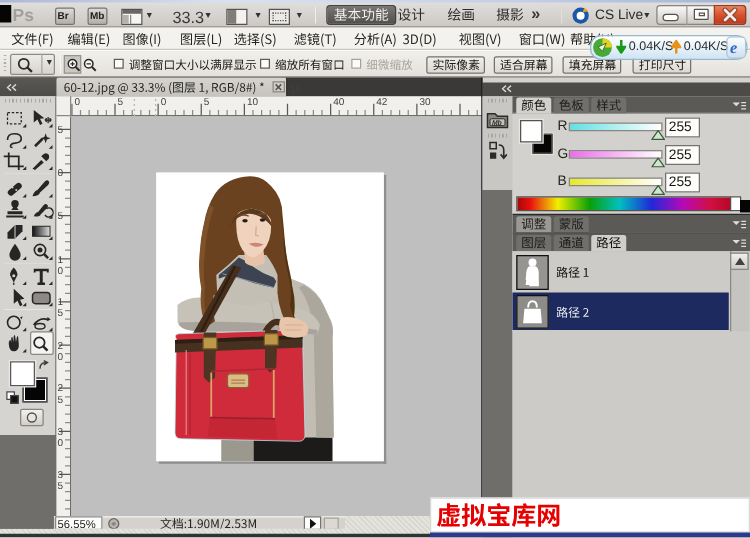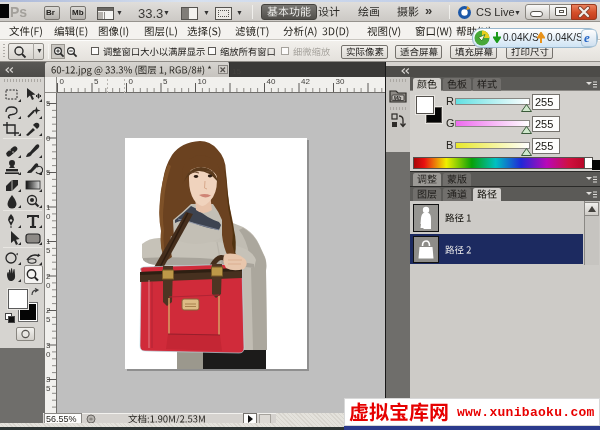--- a/index.html
+++ b/index.html
@@ -737,21 +737,20 @@
     <div style="position:absolute;left:0px;top:413px;width:43px;height:10px;background:#6f6e6b"></div>
     <div style="position:absolute;left:0px;top:427px;width:600px;height:3px;background:#2d3433"></div>
     <div style="position:absolute;left:344px;top:398px;width:256px;height:28px;background:#ffffff;border:1px solid #d8d8d8"></div>
     <svg style="position:absolute;left:349px;top:402px" width="101" height="26" viewBox="0 0 101 26" fill="#e60000">
       <path transform="translate(0,17.6)" d="M4.6 -4.4C5.1 -3.3 5.7 -1.8 5.9 -0.9L7.9 -1.7C7.7 -2.6 7.1 -4 6.5 -5.1ZM15.6 -5.2C15.3 -4.1 14.6 -2.7 14 -1.7L15.7 -1C16.4 -1.9 17.2 -3.2 18 -4.5ZM2.4 -13V-8.4C2.4 -5.8 2.3 -2 0.6 0.6C1.2 0.8 2.3 1.4 2.7 1.8C4.5 -1 4.7 -5.4 4.7 -8.4V-11.1H8.6V-10.1L5.3 -9.8L5.4 -8.2L8.6 -8.5C8.7 -6.7 9.4 -6.2 12 -6.2C12.6 -6.2 15.4 -6.2 16 -6.2C17.9 -6.2 18.6 -6.7 18.8 -8.4C18.2 -8.5 17.3 -8.8 16.9 -9C16.8 -8.1 16.6 -7.9 15.8 -7.9C15.1 -7.9 12.7 -7.9 12.2 -7.9C11.1 -7.9 10.9 -8 10.9 -8.6V-8.6L15.2 -9L15.1 -10.6L10.9 -10.2V-11.1H16C15.9 -10.6 15.8 -10.2 15.7 -9.8L17.8 -9.2C18.2 -10.1 18.7 -11.4 19 -12.6L17.1 -13.1L16.7 -13H11V-13.8H17.4V-15.7H11V-17H8.6V-13ZM11.7 -5.8V-0.5H10.3V-5.8H8.1V-0.5H3.9V1.5H18.8V-0.5H13.9V-5.8Z"></path>
       <path transform="translate(20,17.6)" d="M10.3 -14.3C11.2 -12.4 12.2 -9.8 12.5 -8.3L14.7 -9.2C14.3 -10.8 13.2 -13.2 12.2 -15.1ZM2.8 -17V-13.2H0.7V-11H2.8V-7.4L0.4 -6.8L0.9 -4.5L2.8 -5.1V-0.8C2.8 -0.6 2.8 -0.5 2.5 -0.5C2.3 -0.5 1.6 -0.5 0.8 -0.5C1.1 0.1 1.4 1.1 1.5 1.7C2.8 1.7 3.6 1.6 4.2 1.3C4.8 0.9 5 0.3 5 -0.8V-5.7L6.9 -6.3L6.6 -8.4L5 -8V-11H6.6V-13.2H5V-17ZM15.8 -16.5C15.7 -8.8 14.9 -3.1 10.9 0C11.4 0.4 12.5 1.3 12.8 1.7C14.3 0.4 15.4 -1.2 16.2 -3.1C16.8 -1.5 17.3 0.1 17.6 1.3L19.8 0.3C19.4 -1.5 18.3 -4.2 17.2 -6.4C17.8 -9.3 18.1 -12.6 18.2 -16.4ZM8 0.4V0.4L8 0.4C8.5 -0.2 9.2 -0.8 13.7 -4.2C13.4 -4.6 13 -5.5 12.8 -6.1L10.2 -4.2V-16.1H7.8V-3.5C7.8 -2.4 7.3 -1.7 6.8 -1.3C7.2 -1 7.8 -0.1 8 0.4Z"></path>
       <path transform="translate(40,17.6)" d="M8.3 -16.7 9 -14.7H1.5V-10H3.2V-8.5H8.6V-6.2H3.9V-4H8.6V-1H1.5V1.2H18.6V-1H15.6L16.6 -1.8C16.1 -2.4 15.1 -3.3 14.3 -4H16.2V-6.2H11.3V-8.5H16.8V-10H18.5V-14.7H11.7C11.4 -15.5 11 -16.5 10.7 -17.2ZM12.2 -3.2C12.9 -2.6 13.7 -1.7 14.3 -1H11.3V-4H13.4ZM3.8 -10.7V-12.5H16V-10.7Z"></path>
       <path transform="translate(60,17.6)" d="M9.2 -16.6C9.4 -16.1 9.6 -15.6 9.8 -15.1H2.2V-9.5C2.2 -6.5 2.1 -2.4 0.4 0.5C1 0.7 2 1.4 2.5 1.9C4.3 -1.2 4.6 -6.2 4.6 -9.5V-12.9H9.2C9 -12.3 8.8 -11.7 8.6 -11.1H5.3V-9H7.6C7.3 -8.4 7 -7.9 6.9 -7.7C6.4 -7 6.1 -6.7 5.7 -6.5C6 -5.9 6.4 -4.7 6.5 -4.2C6.7 -4.4 7.6 -4.6 8.5 -4.6H11.5V-2.9H4.8V-0.8H11.5V1.8H13.9V-0.8H19.2V-2.9H13.9V-4.6H17.8L17.8 -6.7H13.9V-8.4H11.5V-6.7H8.8C9.3 -7.4 9.7 -8.2 10.2 -9H18.5V-11.1H11.3L11.7 -12.2L9.6 -12.9H19.2V-15.1H12.5C12.3 -15.8 12 -16.5 11.6 -17.1Z"></path>
       <path transform="translate(80,17.6)" d="M6.4 -6.8C5.8 -5 5 -3.5 3.9 -2.3V-9.8C4.7 -8.9 5.6 -7.8 6.4 -6.8ZM1.5 -15.9V1.8H3.9V-1.6C4.4 -1.3 5.1 -0.8 5.3 -0.6C6.4 -1.7 7.2 -3.2 7.9 -4.8C8.3 -4.2 8.7 -3.7 9 -3.2L10.5 -4.8C10 -5.5 9.4 -6.4 8.7 -7.2C9.1 -8.9 9.5 -10.6 9.7 -12.5L7.6 -12.8C7.4 -11.5 7.3 -10.4 7 -9.3C6.4 -10 5.7 -10.7 5.1 -11.4L3.9 -10.2V-13.6H16.1V-1.1C16.1 -0.8 15.9 -0.6 15.5 -0.6C15.1 -0.6 13.6 -0.6 12.4 -0.7C12.7 0 13.2 1.1 13.3 1.7C15.2 1.8 16.5 1.7 17.3 1.3C18.2 0.9 18.5 0.2 18.5 -1.1V-15.9ZM9.4 -10C10.2 -9.1 11.1 -8 11.9 -6.9C11.2 -4.8 10.2 -3 8.8 -1.7C9.4 -1.4 10.3 -0.7 10.7 -0.4C11.8 -1.6 12.7 -3 13.4 -4.8C13.8 -4 14.2 -3.3 14.5 -2.7L16.1 -4.2C15.7 -5.1 15 -6.2 14.2 -7.3C14.6 -8.9 15 -10.6 15.2 -12.5L13.1 -12.7C12.9 -11.6 12.8 -10.5 12.5 -9.4C12 -10.1 11.4 -10.7 10.8 -11.3Z"></path>
     </svg>
-    <span style="position:absolute;left:457px;top:405px;font-weight:bold;font-size:13px;font-family:'Liberation Mono',monospace;color:#e80000;letter-spacing:0.3px">www.xunibaoku.com</span>
     <div style="position:absolute;left:344px;top:426px;width:256px;height:4px;background:#2b3a8c"></div>
     <div style="position:absolute;left:472px;top:28px;width:126px;height:20px;background:linear-gradient(#ffffff,#cfe4f4);border:1px solid #98b6cc;border-radius:9px"></div>
     <svg class="abs" style="left:474px;top:30px" width="16" height="16">
       <circle cx="8" cy="8" r="7.5" fill="#48a838"></circle>
       <path d="M8 8 L8 0.5 A7.5 7.5 0 0 1 15.5 8 Z" fill="#e8d020"></path>
       <path d="M11 4.5 L4.5 7.5 L8 11 Z" fill="#f4f4e8" stroke="#2a7a1a" stroke-width="0.8"></path>
     </svg>
     <svg class="abs" style="left:493px;top:32px" width="8" height="11">
       <path d="M4 0 V6 M4 10 L1 5.5 L7 5.5 Z" stroke="#1a9a1a" stroke-width="2" fill="#1a9a1a"></path>
     </svg>

